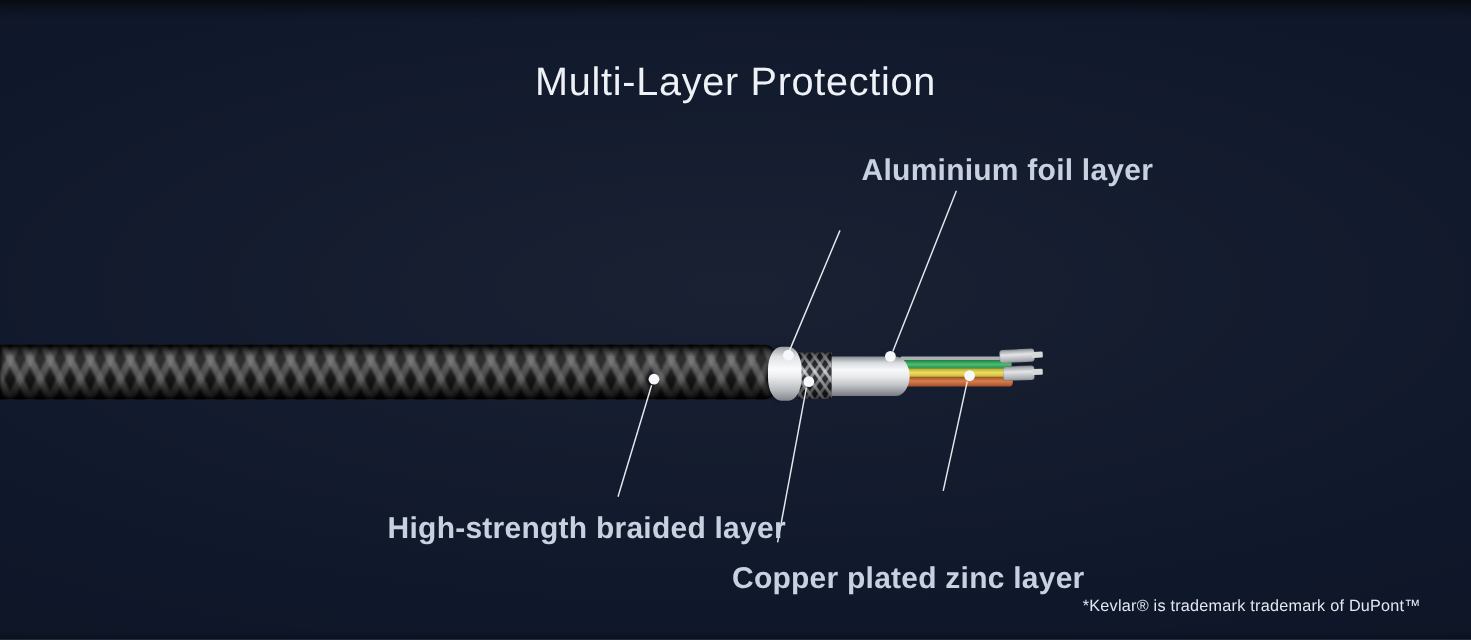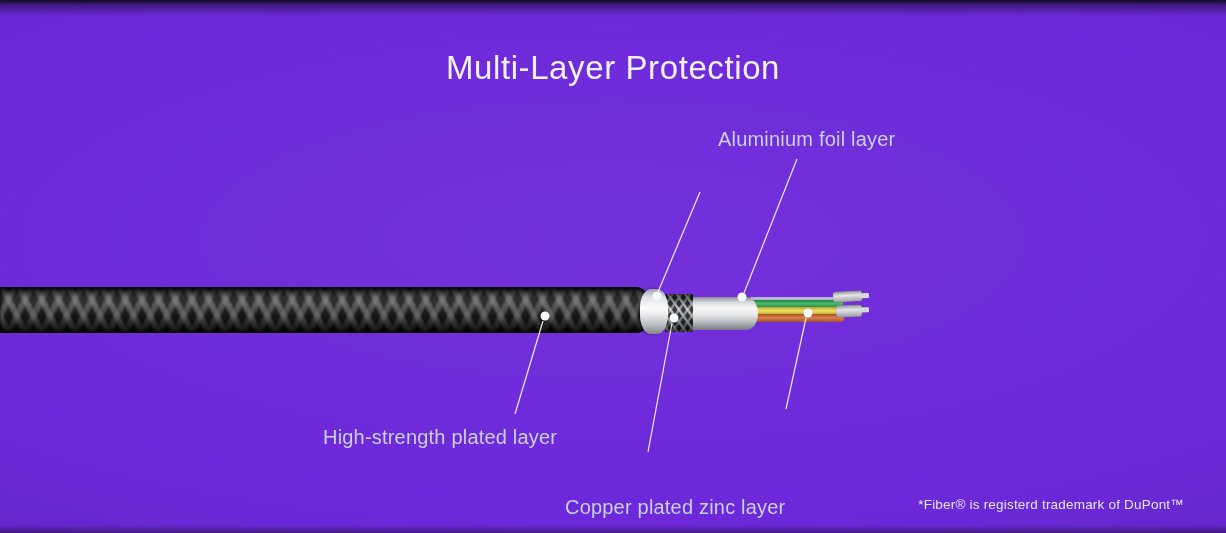--- a/index.html
+++ b/index.html
@@ -1,37 +1,37 @@
 <!DOCTYPE html>
 <html><head>
 <meta charset="utf-8">
 <style>
   html,body{margin:0;padding:0;background:#31415c;}
   .stage{
     position:relative;width:1226px;height:533px;overflow:hidden;
-    background:#6d28d9;
+    background:#0f172a;
     font-family:"Liberation Sans",sans-serif;
   }
   .bg-vignette{position:absolute;inset:0;z-index:0;pointer-events:none;
     background:radial-gradient(ellipse 120% 95% at 50% 45%,
       rgba(255,255,255,0.045) 0%, rgba(0,0,0,0) 55%, rgba(0,0,0,0.16) 100%);}
   .edge-top{position:absolute;top:0;left:0;right:0;height:16px;z-index:8;pointer-events:none;
     background:linear-gradient(180deg, rgba(6,8,12,.88) 0%, rgba(6,8,12,.40) 35%, rgba(6,8,12,0) 100%);}
   .edge-bottom{position:absolute;bottom:0;left:0;right:0;height:8px;z-index:8;pointer-events:none;
     background:linear-gradient(0deg, rgba(6,8,12,.42) 0%, rgba(6,8,12,0) 100%);}
 
   .title{position:absolute;top:49px;left:0;width:100%;margin:0;text-align:center;
     font-size:33px;font-weight:400;color:#eef2f7;letter-spacing:.6px;}
 
-  .callout{position:absolute;font-size:20px;font-weight:400;color:#c7d1e0;
+  .callout{position:absolute;font-size:25px;font-weight:700;color:#c7d1e0;
     letter-spacing:.2px;white-space:nowrap;z-index:7;}
   .callout-aluminium{left:718px;top:128px;}
   .callout-pte{left:497px;top:161px;}
   .callout-high{left:323px;top:426px;}
-  .callout-copper{left:565px;top:468px;margin-top:28px;}
+  .callout-copper{left:610px;top:468px;}
   .callout-kevlar{left:757px;top:423px;}
 
   .footnote{position:absolute;right:42px;top:497px;font-size:13.5px;font-weight:400;
     color:#e2e8f0;letter-spacing:.2px;z-index:7;}
 
   
   .braid{position:absolute;left:0;top:287px;width:651px;height:46px;z-index:2;
     border-radius:0 14px 14px 0 / 0 23px 23px 0;
     background-color:#0d0d0d;
     background-image:
@@ -103,20 +103,20 @@
     <g fill="#f6f8fb">
       <circle cx="657" cy="296" r="4.5"></circle>
       <circle cx="742" cy="297" r="4.5"></circle>
       <circle cx="545" cy="316" r="4.5"></circle>
       <circle cx="674" cy="318" r="4.5"></circle>
       <circle cx="808" cy="313" r="4.5"></circle>
     </g>
   </svg>
 
   <div class="callout callout-aluminium">Aluminium foil layer</div>
-  <div class="callout callout-high">High-strength plated layer</div>
+  <div class="callout callout-high">High-strength braided layer</div>
   <div class="callout callout-copper">Copper plated zinc layer</div>
 
-  <div class="footnote">*Fiber® is registerd trademark of DuPont™</div>
+  <div class="footnote">*Kevlar® is trademark trademark of DuPont™</div>
 
   <div class="edge-top"></div>
   <div class="edge-bottom"></div>
 </div>
 
 </body></html>

